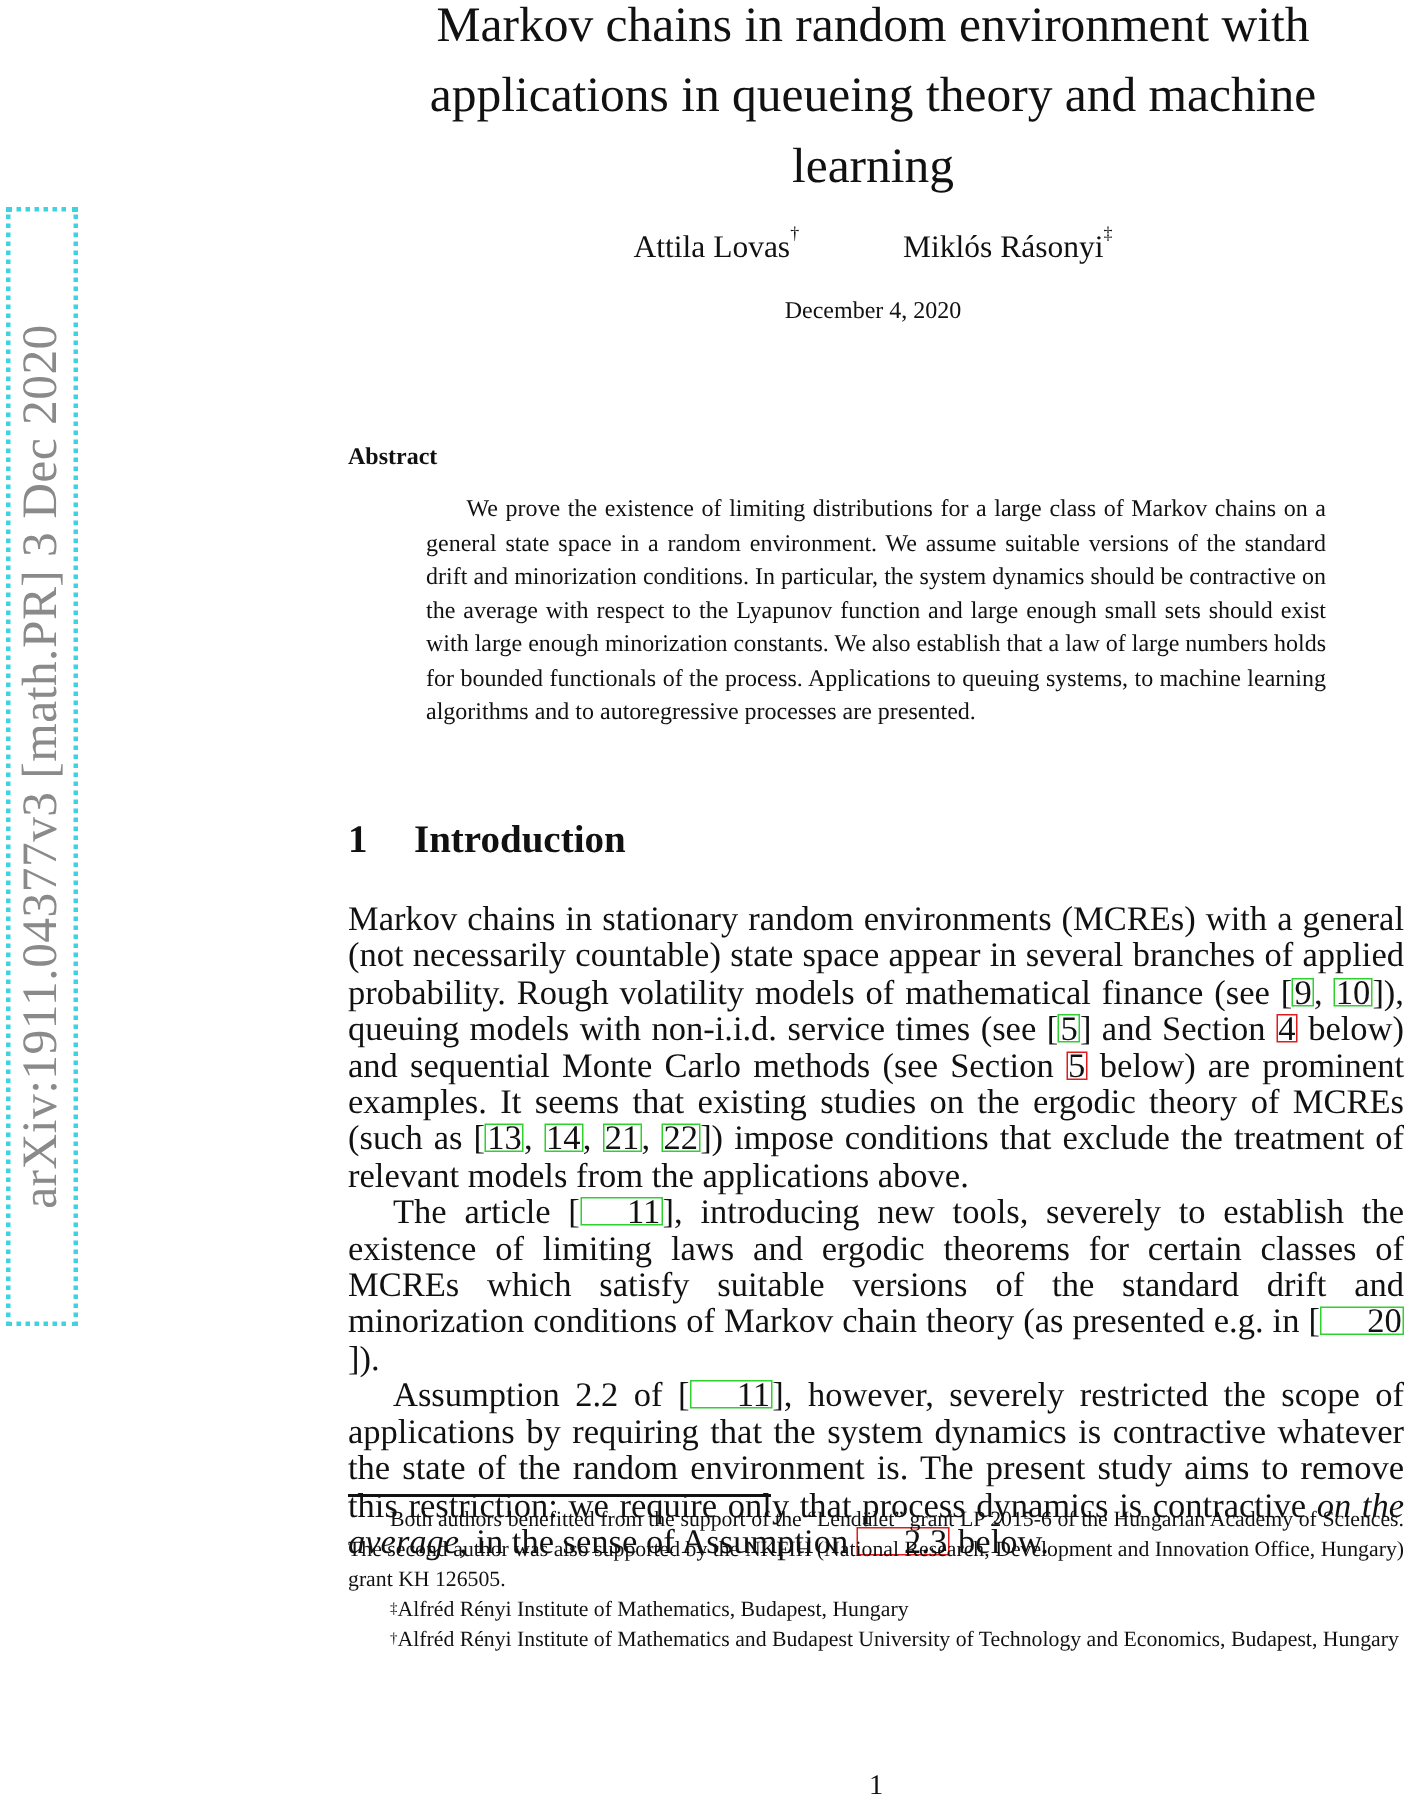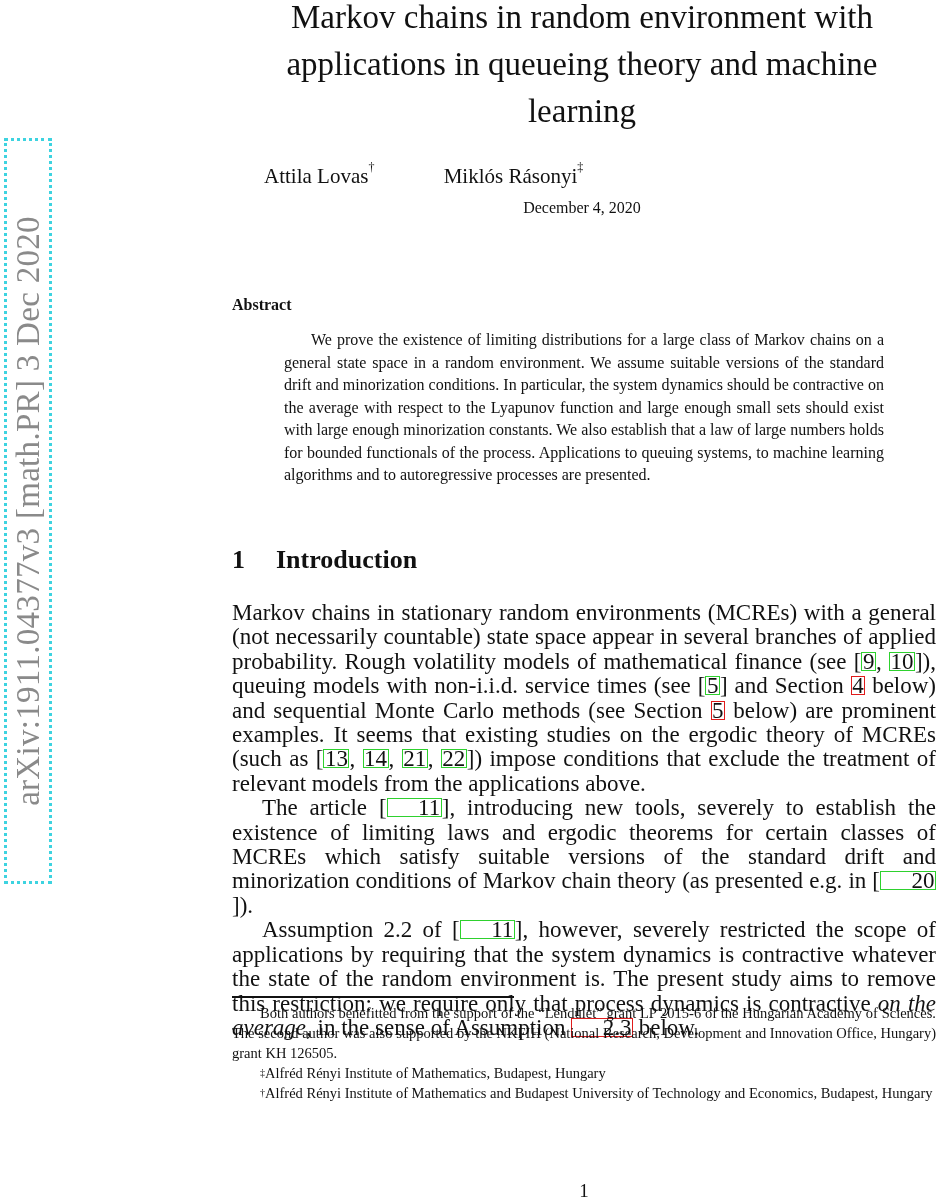--- a/index.html
+++ b/index.html
@@ -4,21 +4,21 @@
 <style>
   html, body { margin:0; padding:0; background:#ffffff; }
   body { width:938px; height:1200px; position:relative; overflow:hidden;
          font-family:"Liberation Serif", "DejaVu Serif", serif; color:#111; }
   .arxiv-stamp { position:absolute; left:4px; top:138px; width:48px; height:746px;
     border:3px dotted #3dd3e0; box-sizing:border-box; }
   .arxiv-text { position:absolute; left:50%; top:50%; transform:translate(-50%,-50%) rotate(-90deg);
     white-space:nowrap; font-size:33px; color:#8a8a8a; letter-spacing:0.3px; }
   .title { position:absolute; left:232px; width:700px; top:-6px; text-align:center;
     font-size:33px; line-height:47px; font-weight:normal; margin:0; }
-  .authors { position:absolute; left:232px; width:700px; top:164px; font-size:21px; }
+  .authors { position:absolute; left:232px; width:700px; top:152px; text-align:center; font-size:21px; }
   .authors .author { display:inline-block; margin:0 32px; }
   .authors sup { font-size:12px; vertical-align:top; position:relative; top:-4px; }
   .date { position:absolute; left:232px; width:700px; top:199px; text-align:center; font-size:16px; }
   .abstract-heading { position:absolute; left:232px; width:700px; top:296px; text-align:left;
     font-size:16px; font-weight:bold; }
   .abstract-body { position:absolute; left:284px; width:600px; top:329px; font-size:16px;
     line-height:22.5px; text-align:justify; text-indent:27px; margin:0; }
   .section-heading { position:absolute; left:232px; top:545px; font-size:26px; font-weight:bold; margin:0; }
   .section-heading .num { display:inline-block; width:44px; }
   .body { position:absolute; left:232px; width:704px; top:601px; font-size:23px;

